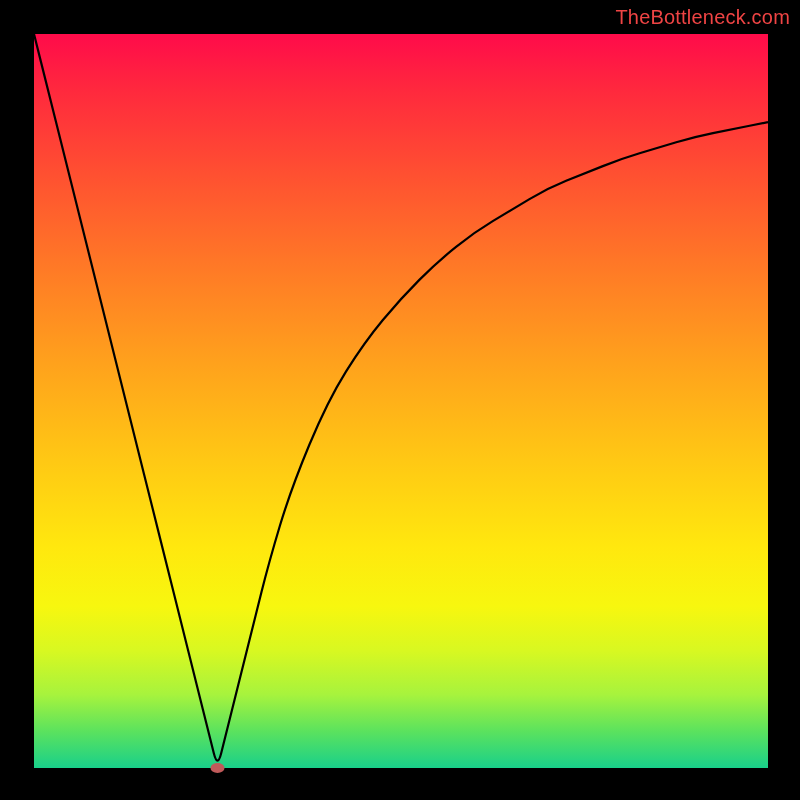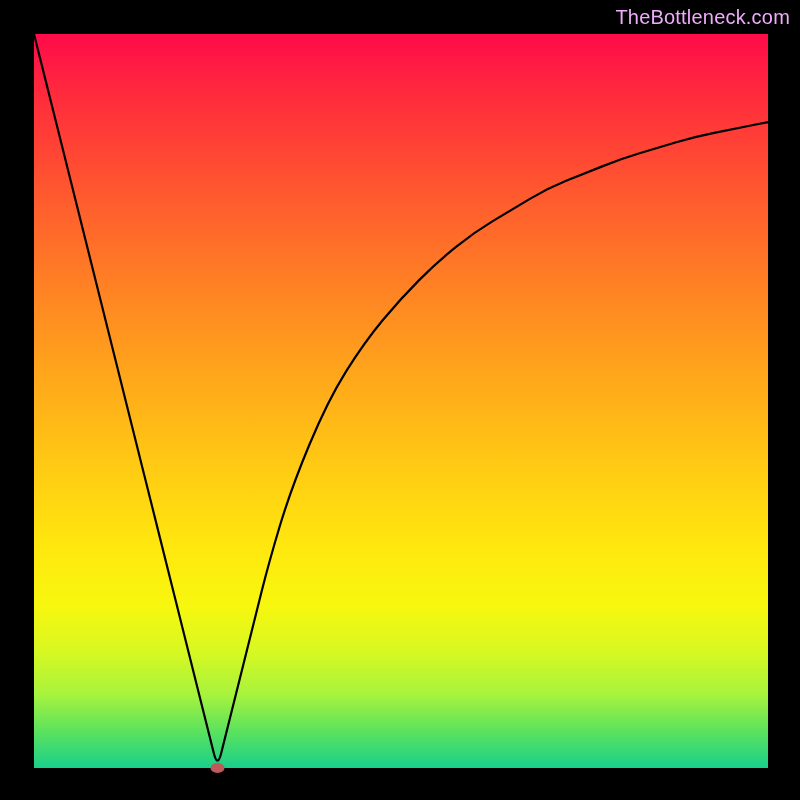--- a/index.html
+++ b/index.html
@@ -39,21 +39,21 @@
       #5be25e 95%,
       #19d08a 100%
     );
   }
   .watermark {
     position: absolute;
     top: 6px;
     right: 10px;
     font-size: 20px;
     font-weight: 500;
-    color: #f0abfc;
+    color: #ef4444;
     letter-spacing: 0.2px;
   }
   svg.curve {
     position: absolute;
     left: 0;
     top: 0;
     width: 734px;
     height: 734px;
     overflow: visible;
   }

